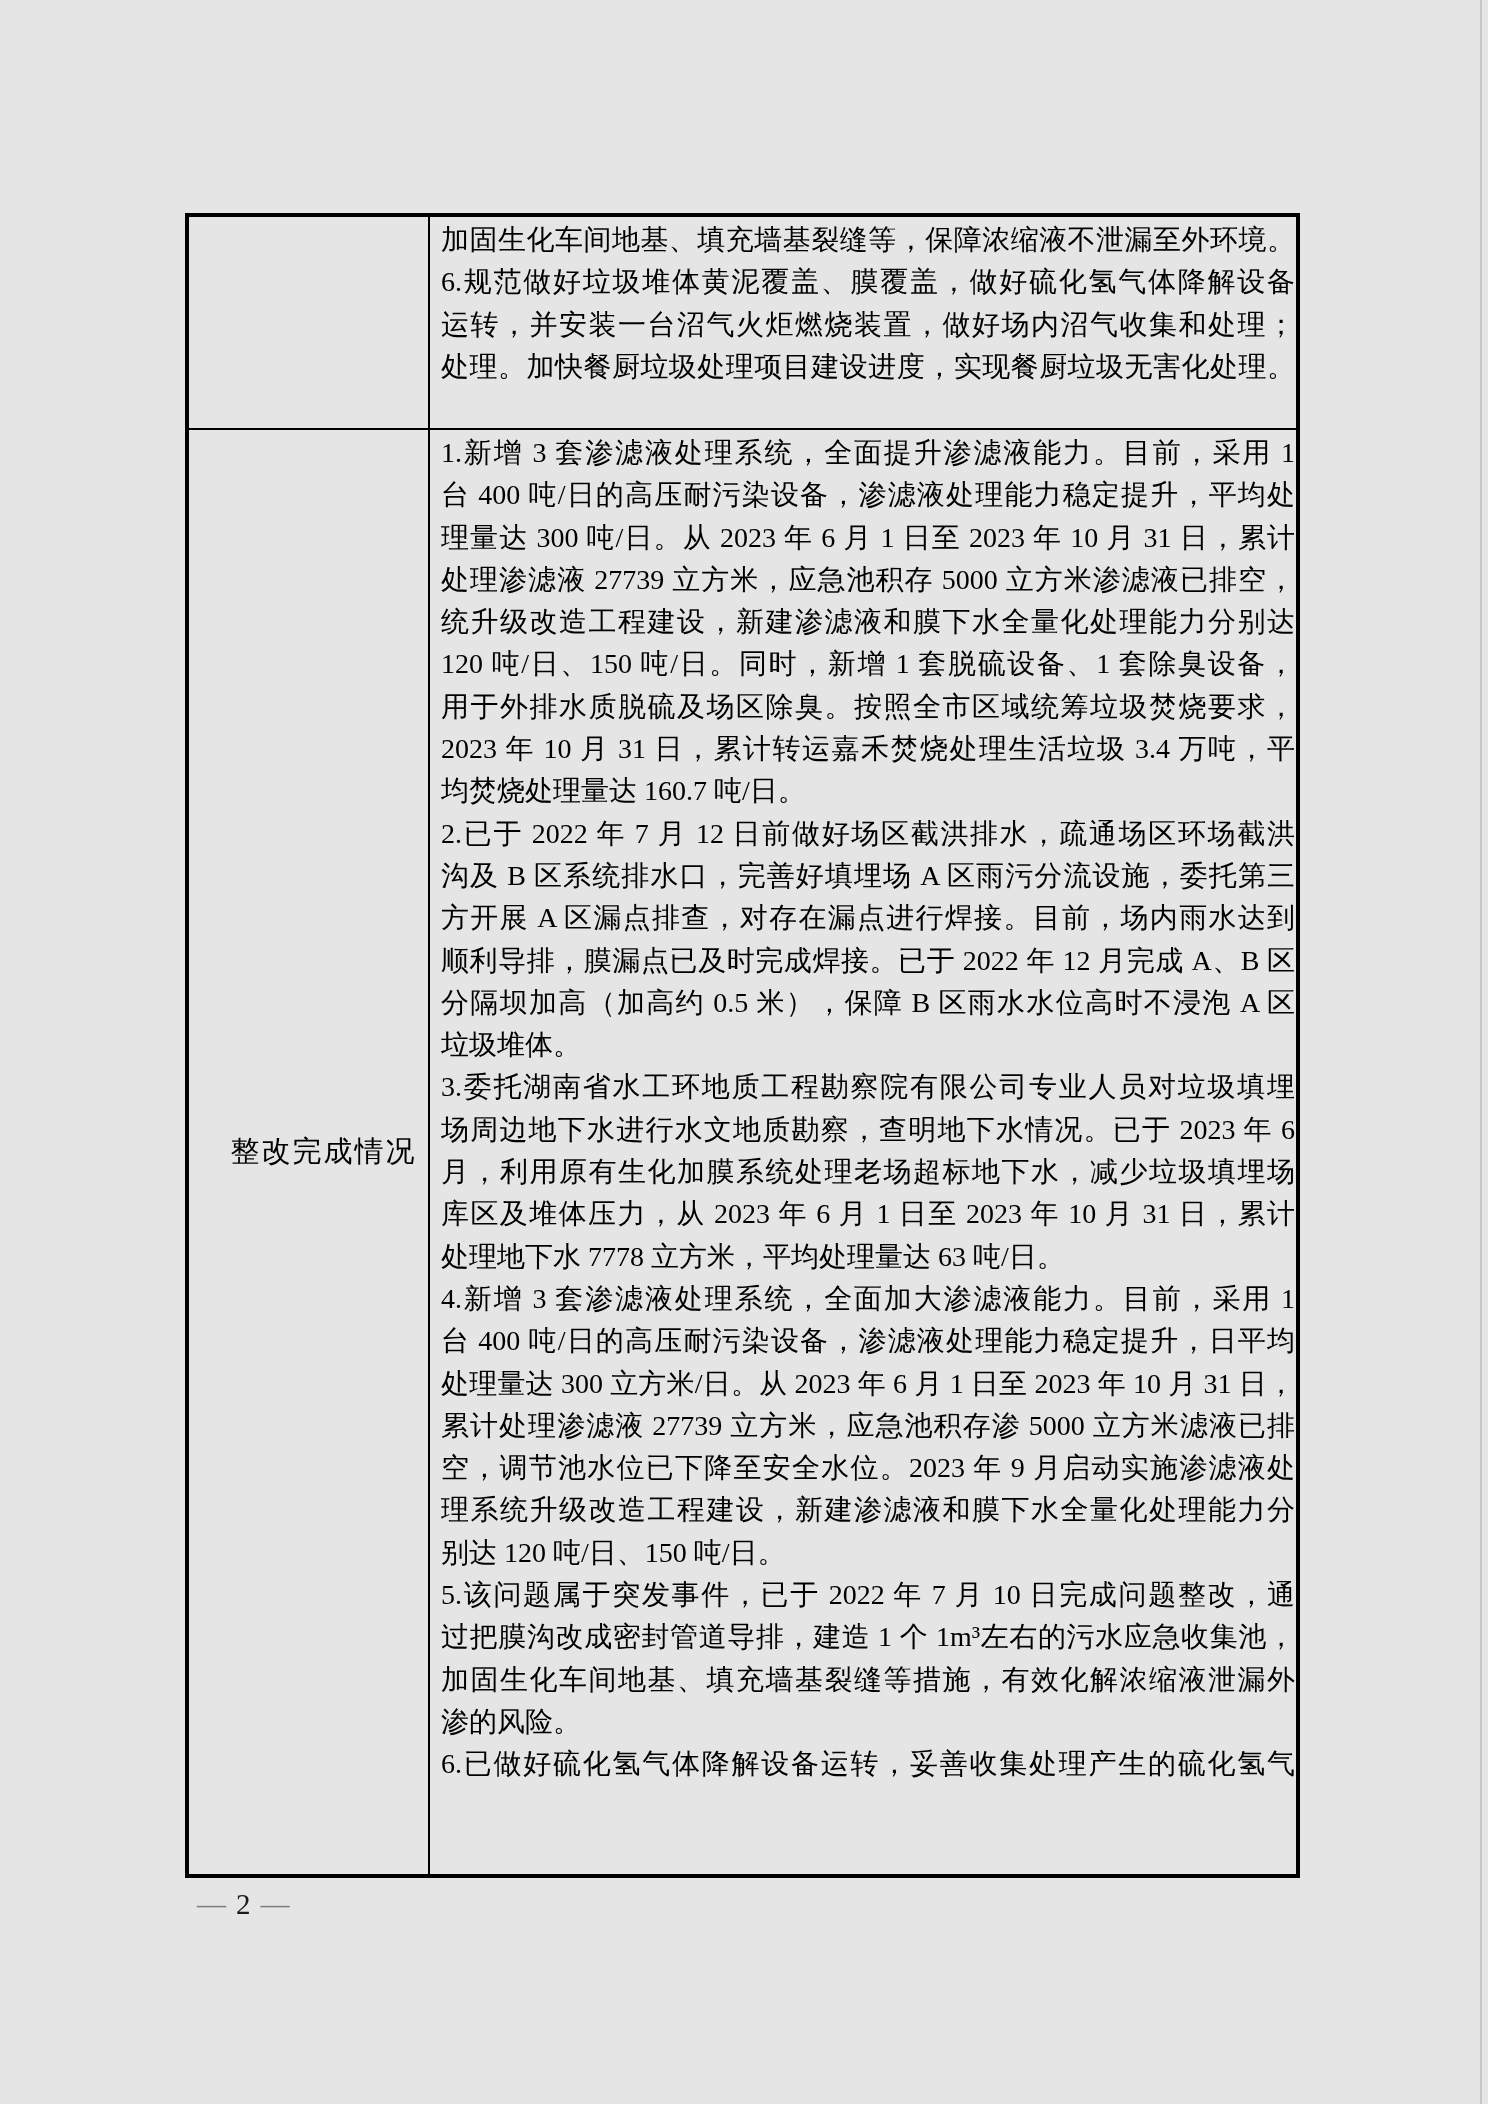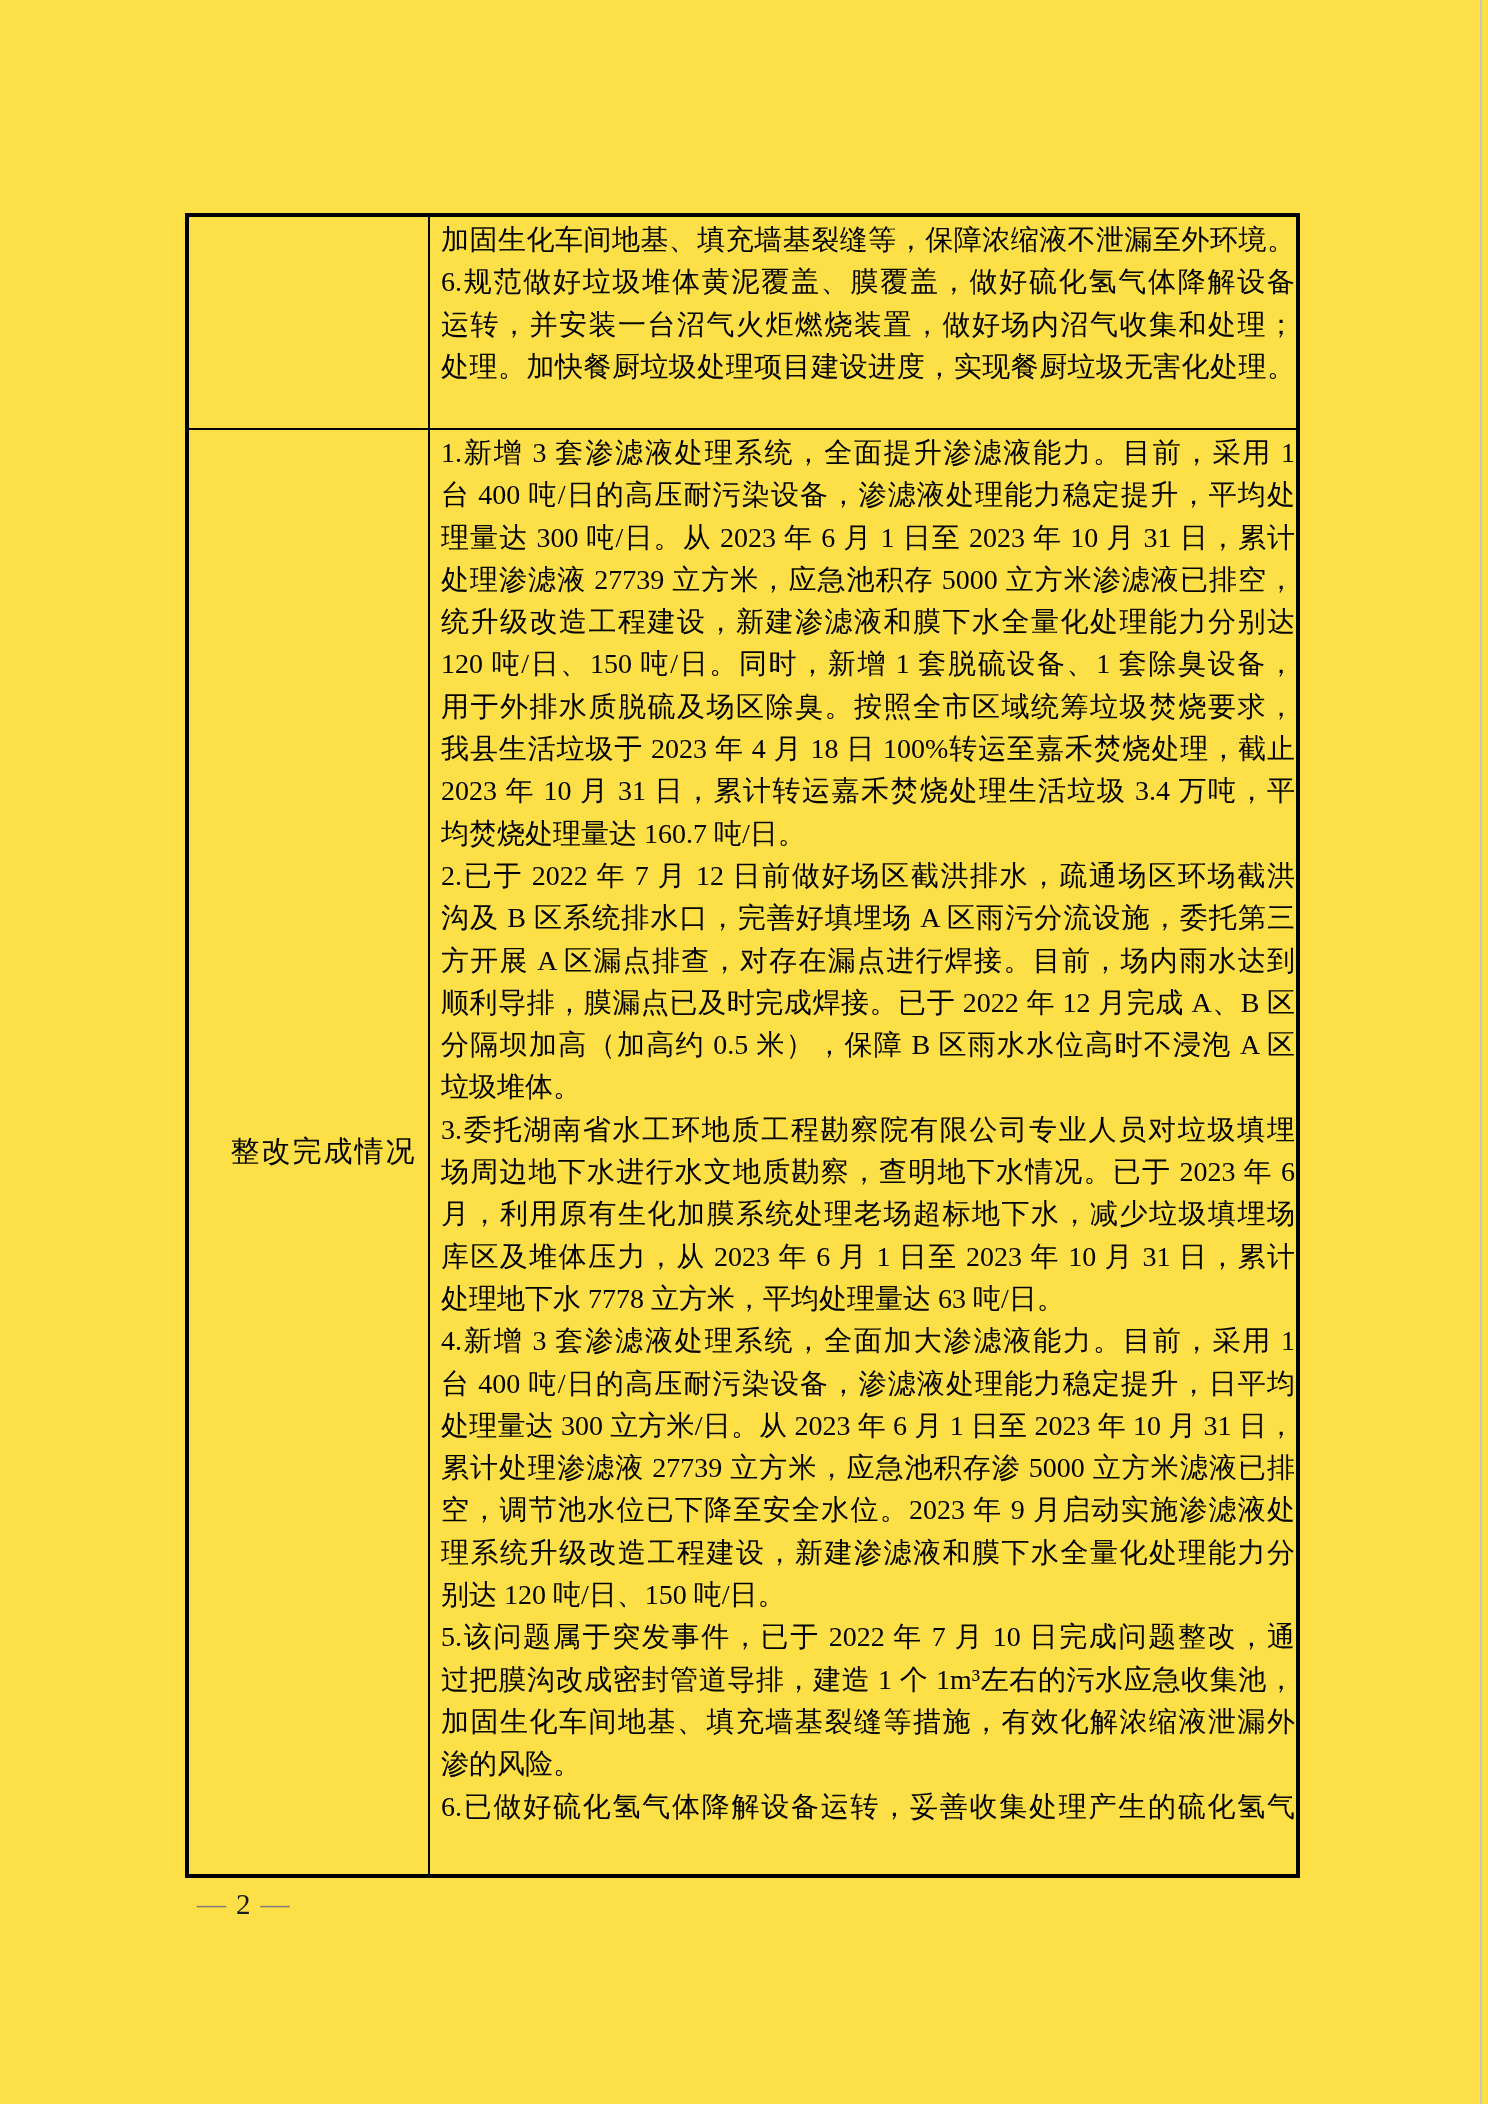--- a/index.html
+++ b/index.html
@@ -1,20 +1,20 @@
 <!DOCTYPE html>
 <html><head>
 <meta charset="utf-8">
 <style>
   html, body { margin: 0; padding: 0; background: #ffffff; }
   .page {
     position: relative;
     width: 1488px;
     height: 2104px;
-    background: #fde047;
+    background: #e5e5e5;
     font-family: "Liberation Serif", "DejaVu Serif", serif;
     color: #000000;
     overflow: hidden;
   }
   .scan-edge {
     position: absolute;
     top: 0; bottom: 0;
     left: 1480px;
     width: 2px;
     background: #c6c6c6;
@@ -109,21 +109,20 @@
         <span class="label-text">整改完成情况</span>
       </div>
       <div class="cell-text">
           <div class="line">1.新增 3 套渗滤液处理系统，全面提升渗滤液能力。目前，采用 1</div>
           <div class="line">台 400 吨/日的高压耐污染设备，渗滤液处理能力稳定提升，平均处</div>
           <div class="line">理量达 300 吨/日。从 2023 年 6 月 1 日至 2023 年 10 月 31 日，累计</div>
           <div class="line">处理渗滤液 27739 立方米，应急池积存 5000 立方米渗滤液已排空，</div>
           <div class="line">统升级改造工程建设，新建渗滤液和膜下水全量化处理能力分别达</div>
           <div class="line">120 吨/日、150 吨/日。同时，新增 1 套脱硫设备、1 套除臭设备，</div>
           <div class="line">用于外排水质脱硫及场区除臭。按照全市区域统筹垃圾焚烧要求，</div>
-          <div class="line">我县生活垃圾于 2023 年 4 月 18 日 100%转运至嘉禾焚烧处理，截止</div>
           <div class="line">2023 年 10 月 31 日，累计转运嘉禾焚烧处理生活垃圾 3.4 万吨，平</div>
           <div class="line end">均焚烧处理量达 160.7 吨/日。</div>
           <div class="line">2.已于 2022 年 7 月 12 日前做好场区截洪排水，疏通场区环场截洪</div>
           <div class="line">沟及 B 区系统排水口，完善好填埋场 A 区雨污分流设施，委托第三</div>
           <div class="line">方开展 A 区漏点排查，对存在漏点进行焊接。目前，场内雨水达到</div>
           <div class="line">顺利导排，膜漏点已及时完成焊接。已于 2022 年 12 月完成 A、B 区</div>
           <div class="line">分隔坝加高（加高约 0.5 米），保障 B 区雨水水位高时不浸泡 A 区</div>
           <div class="line end">垃圾堆体。</div>
           <div class="line">3.委托湖南省水工环地质工程勘察院有限公司专业人员对垃圾填埋</div>
           <div class="line">场周边地下水进行水文地质勘察，查明地下水情况。已于 2023 年 6</div>

